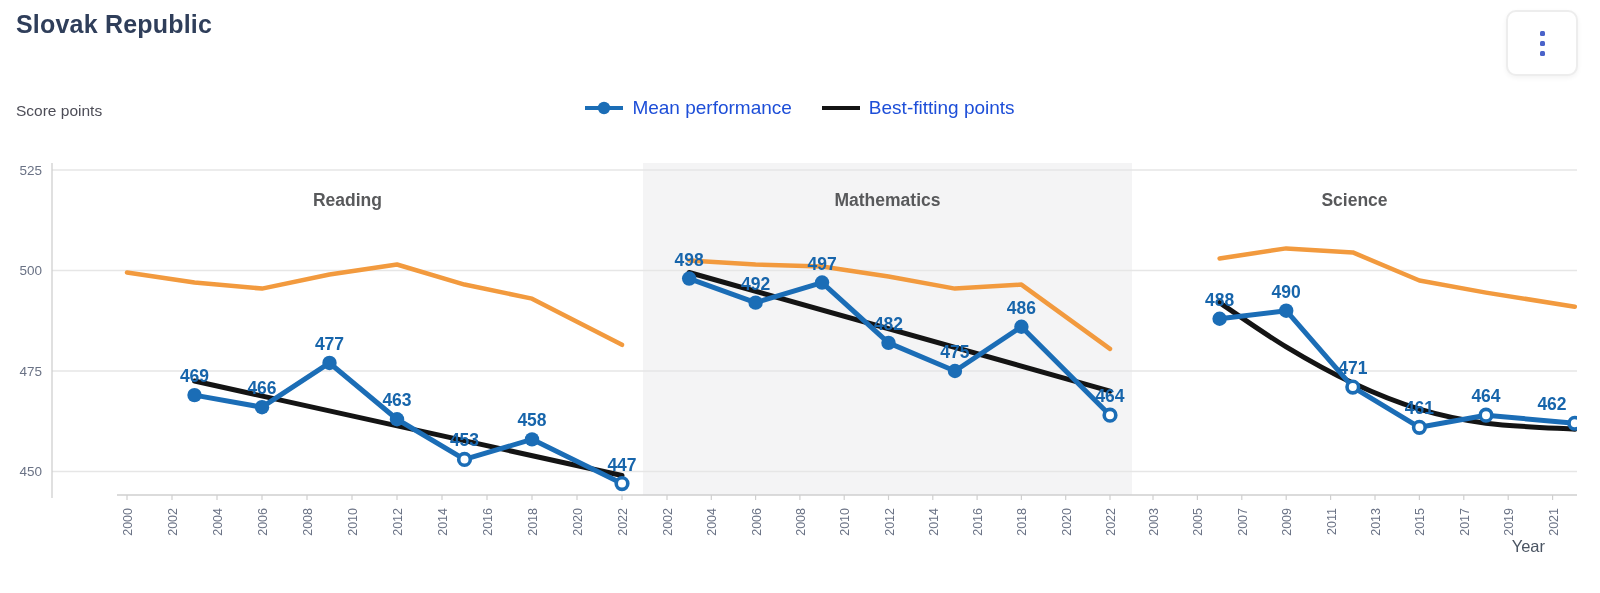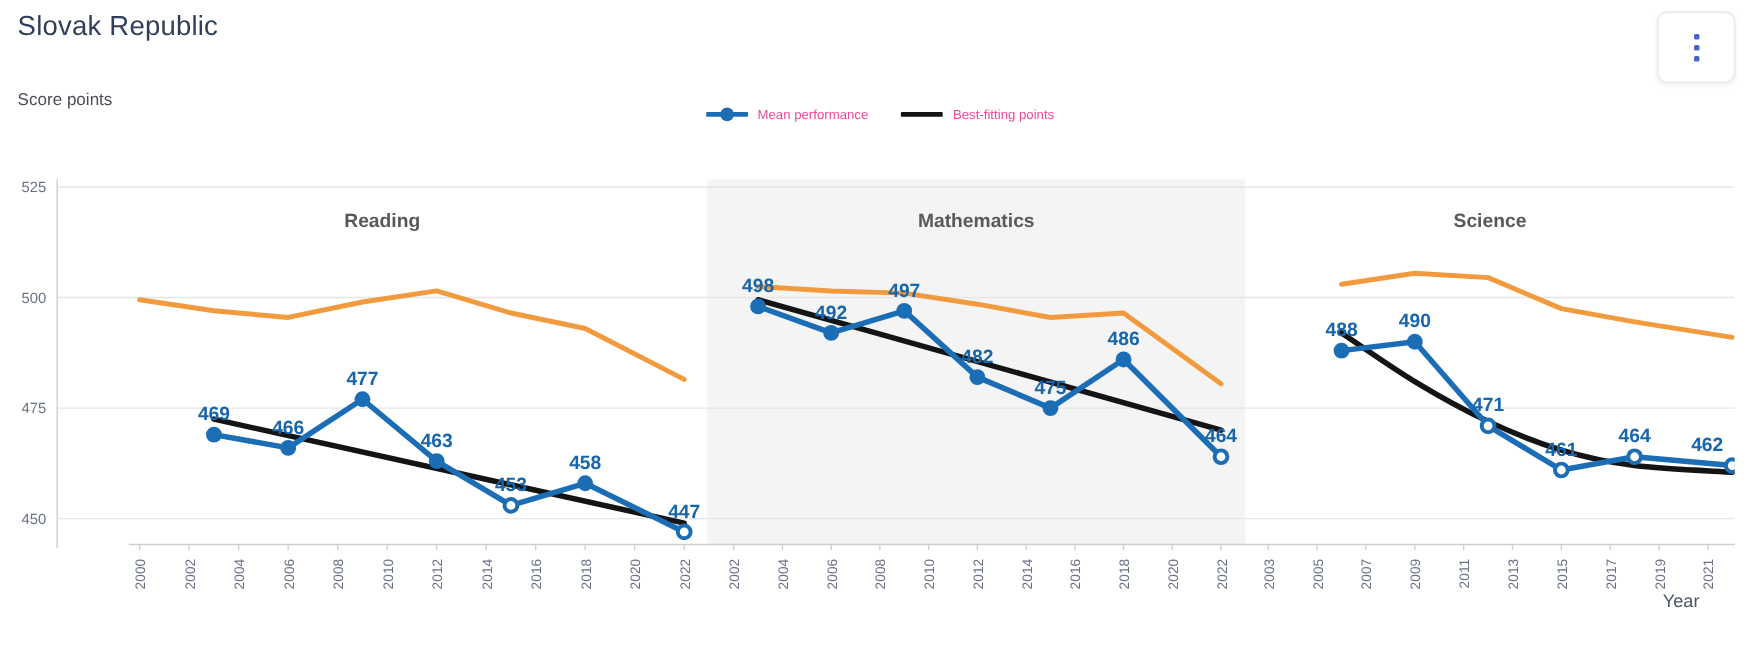--- a/index.html
+++ b/index.html
@@ -1,26 +1,26 @@
 <!DOCTYPE html>
 <html><head>
 <meta charset="utf-8">
 <style>
   html,body{margin:0;padding:0;background:#fff;}
   body{font-family:"Liberation Sans","DejaVu Sans",sans-serif;}
   .page{position:relative;width:1600px;height:593px;background:#fff;overflow:hidden;}
-  .title{position:absolute;left:16px;top:10px;font-size:25px;font-weight:400;color:#2f3e5a;letter-spacing:.2px;}
+  .title{position:absolute;left:16px;top:10px;font-size:25px;font-weight:700;color:#2f3e5a;letter-spacing:.2px;}
   .menu-btn{position:absolute;right:22px;top:10px;width:68px;height:62px;background:#fff;border:2px solid #ededed;
             border-radius:10px;box-shadow:0 2px 5px rgba(0,0,0,.05);display:flex;align-items:center;justify-content:center;cursor:pointer;}
   .kebab{display:flex;flex-direction:column;gap:5px;}
   .kebab span{width:5px;height:5px;background:#4a63c9;border-radius:1.5px;display:block;}
-  .score-points{position:absolute;left:16px;top:82px;font-size:15.5px;color:#4d4d57;}
+  .score-points{position:absolute;left:16px;top:102px;font-size:15.5px;color:#4d4d57;}
   .legend{position:absolute;left:0;right:0;top:97px;display:flex;justify-content:center;align-items:center;gap:30px;}
   .legend-item{display:flex;align-items:center;gap:9px;}
-  .legend-item .lab{font-size:12px;color:#ec4899;}
+  .legend-item .lab{font-size:19px;color:#1d4ed8;}
   svg{font-family:"Liberation Sans","DejaVu Sans",sans-serif;}
   #chart{position:absolute;left:0;top:140px;}
 </style>
 </head>
 <body>
 
 <div class="page">
   <div class="title">Slovak Republic</div>
 
   <div class="menu-btn">

